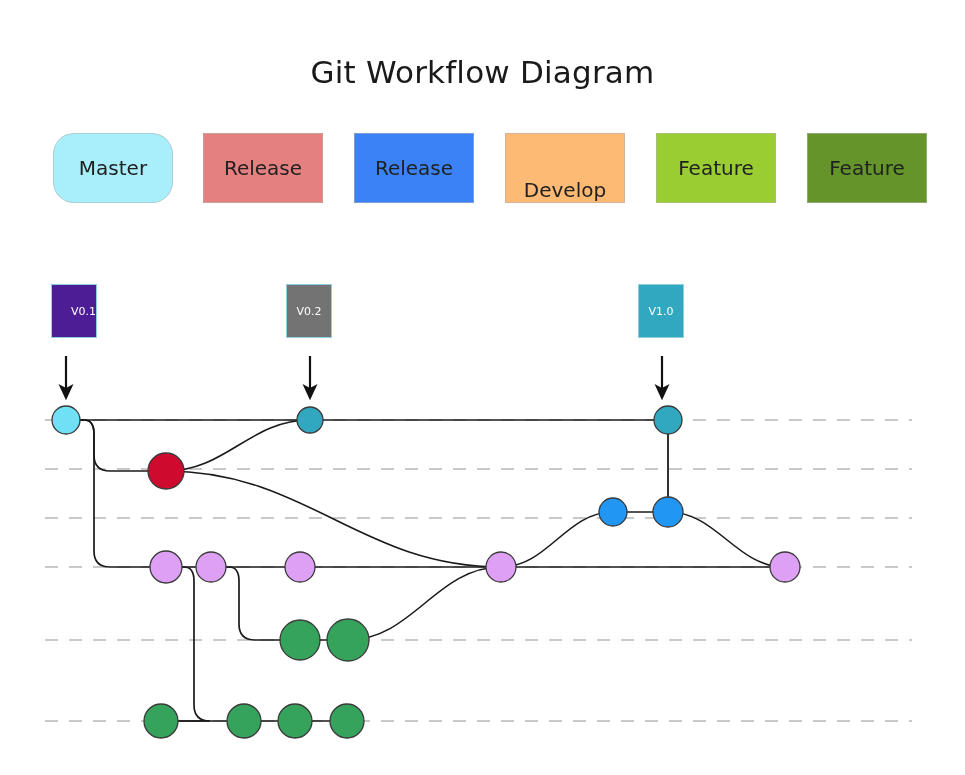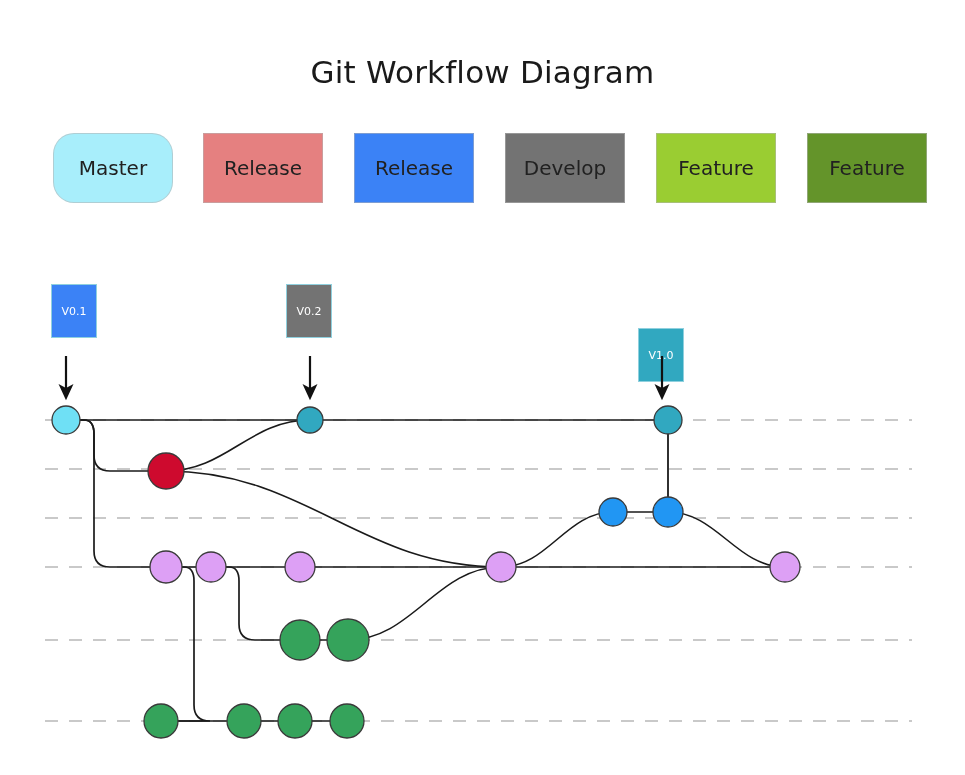--- a/index.html
+++ b/index.html
@@ -80,39 +80,39 @@
   <div id="legend-layer">
       <div class="legend-box" style="left: 53px; top: 133px; background: rgb(168, 238, 251); border-radius: 21px;">
         <span class="legend-label">Master</span>
       </div>
       <div class="legend-box" style="left: 203px; top: 133px; background: rgb(229, 128, 128);">
         <span class="legend-label">Release</span>
       </div>
       <div class="legend-box" style="left: 354px; top: 133px; background: #3b82f6;">
         <span class="legend-label">Release</span>
       </div>
-      <div class="legend-box" style="left: 505px; top: 133px; background: #737373;">
+      <div class="legend-box" style="left: 505px; top: 133px; background: #fdba74; align-items: flex-end;">
         <span class="legend-label">Develop</span>
       </div>
       <div class="legend-box" style="left: 656px; top: 133px; background: rgb(154, 205, 50);">
         <span class="legend-label">Feature</span>
       </div>
       <div class="legend-box" style="left: 807px; top: 133px; background: rgb(100, 148, 42);">
         <span class="legend-label">Feature</span>
       </div>
     </div>
 
   <div id="tag-layer">
-      <div class="tag-box" style="left: 51px; top: 284px; background: #3b82f6;">
+      <div class="tag-box" style="left: 51px; top: 284px; background: #4c1d95; justify-content: flex-end;">
         <span class="tag-label">V0.1</span>
       </div>
       <div class="tag-box" style="left: 286px; top: 284px; background: #737373;">
         <span class="tag-label">V0.2</span>
       </div>
-      <div class="tag-box" style="left: 638px; top: 284px; background: rgb(49, 168, 192); margin-top: 44px;">
+      <div class="tag-box" style="left: 638px; top: 284px; background: rgb(49, 168, 192);">
         <span class="tag-label">V1.0</span>
       </div>
     </div>
 
   <svg class="graph" viewBox="0 0 965 775" xmlns="http://www.w3.org/2000/svg">
     <defs>
       <marker id="arrowhead" markerWidth="9" markerHeight="9" refX="4.2" refY="4.2" orient="auto" markerUnits="strokeWidth">
         <path d="M0.6,0.8 L8,4.2 L0.6,7.6 L2.4,4.2 Z" fill="#111111"></path>
       </marker>
     </defs>

